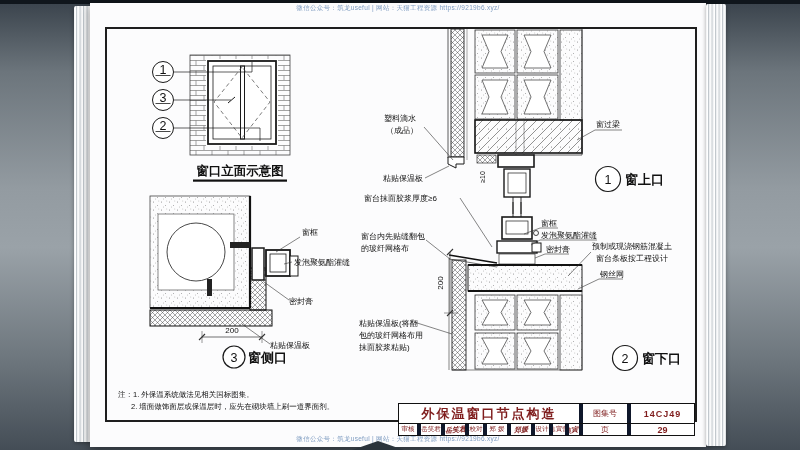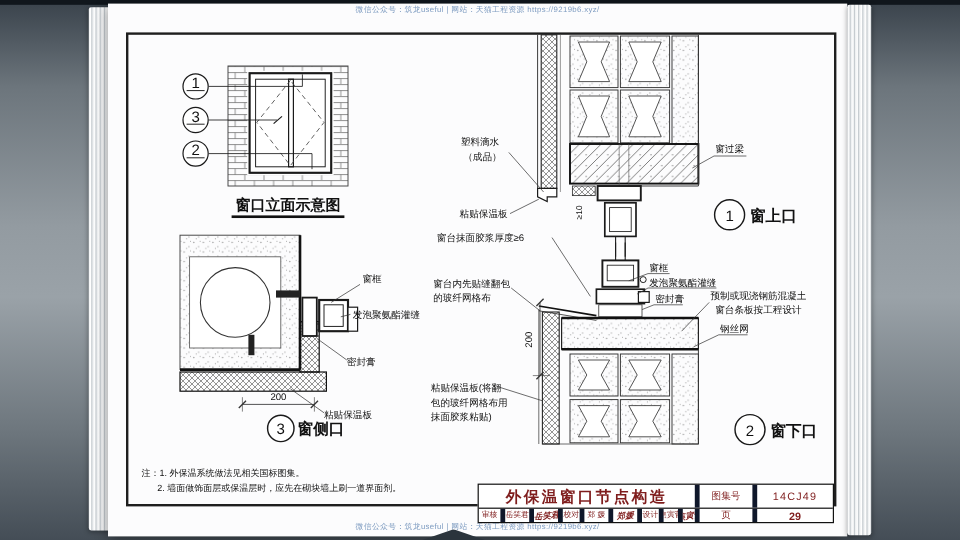--- a/index.html
+++ b/index.html
@@ -29,21 +29,21 @@
   .notes .n2{padding-left:13px;text-align:right;}
   .tb{position:absolute;left:398px;top:387px;width:297px;height:33px;background:#fff;
     border:1.5px solid #111;box-sizing:border-box;display:flex;flex-direction:column;color:#7f1d1d;margin-top:16px;}
   .tb-r1{display:flex;height:19px;border-bottom:1px solid #111;}
   .tb-r2{display:flex;flex:1;align-items:stretch;}
   .tb-cell{display:flex;align-items:center;justify-content:center;box-sizing:border-box;
     border-left:4px solid #0f172a;overflow:hidden;white-space:nowrap;}
   .tb-cell:first-child{border-left:none;}
   .tb-title{width:180px;font-size:13px;font-weight:bold;letter-spacing:2px;}
   .tb-al{width:48px;font-size:8px;}
-  .tb-an{flex:1;font-size:9px;font-weight:normal;letter-spacing:1px;}
+  .tb-an{flex:1;font-size:9px;font-weight:bold;letter-spacing:1px;}
   .tb-s{font-size:6.5px;}
   .sig{font-style:italic;font-weight:bold;font-size:7px;transform:rotate(-5deg);}
   .w18{width:18px;} .w24{width:24px;} .w16{width:16px;} .w14{width:14px;}
   .tb-pl{width:48px;font-size:8px;} .tb-pn{flex:1;font-size:9px;font-weight:bold;}
 </style>
 </head>
 <body>
 
 <div class="stage">
   <div class="bg"></div>

